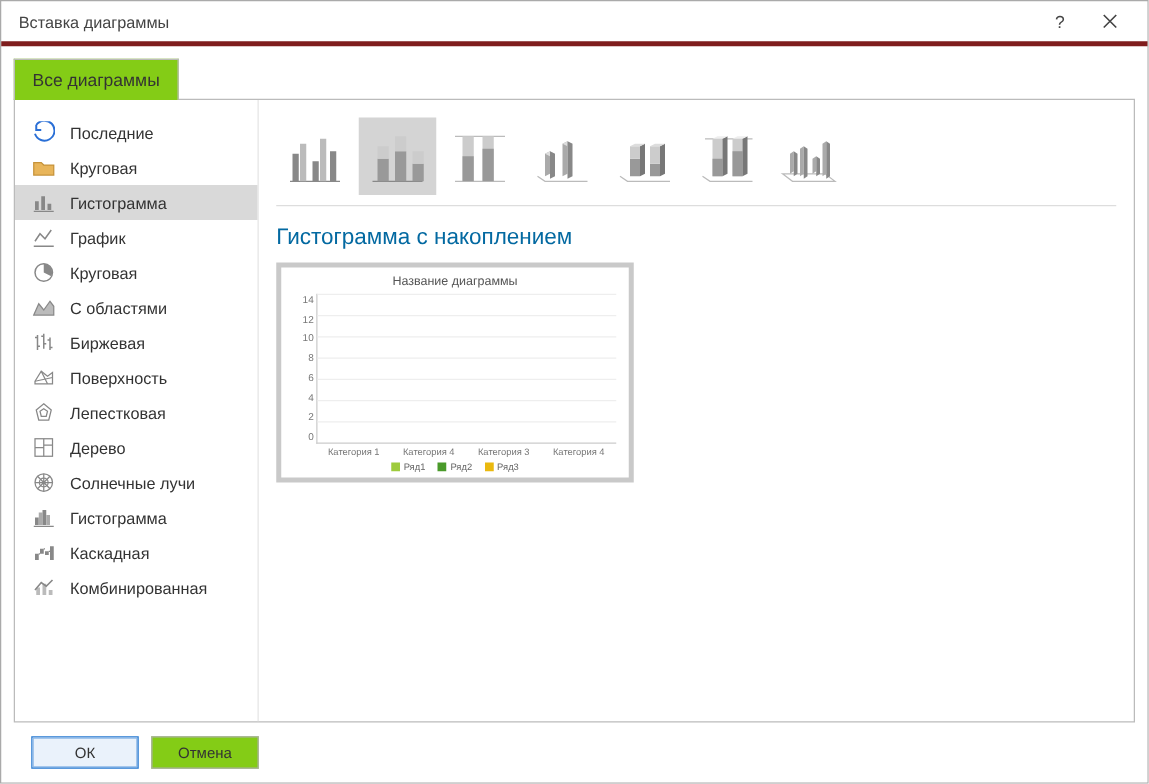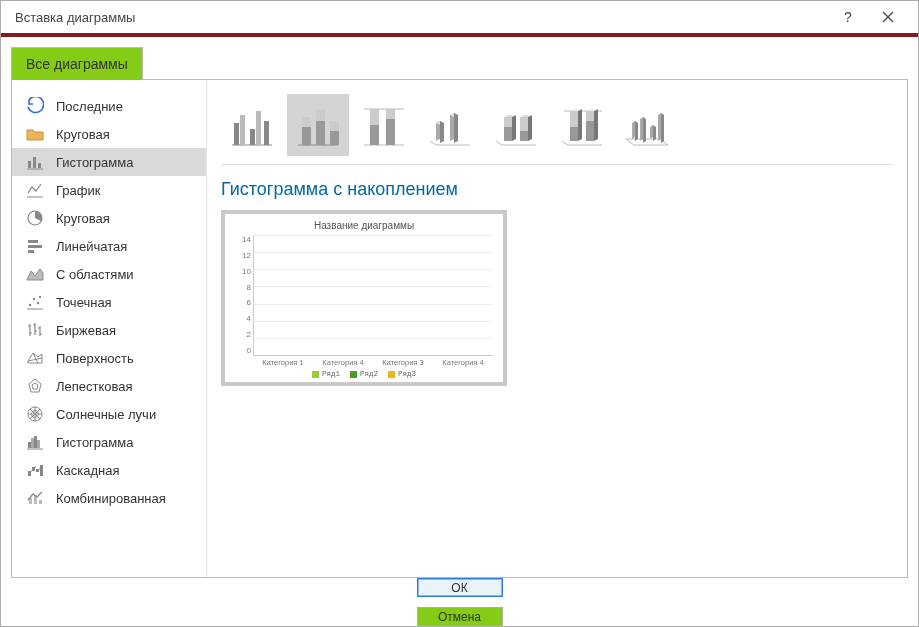--- a/index.html
+++ b/index.html
@@ -31,23 +31,23 @@
   .plot { flex:1; position:relative; border-left:1px solid #ccc; border-bottom:1px solid #ccc; }
   .gridlines { position:absolute; inset:0; }
   .gridlines div { position:absolute; left:0; right:0; height:1px; background:#eee; }
   .bars { position:absolute; inset:0; display:flex; align-items:flex-end; justify-content:space-around; padding: 0 6px; }
   .bar { width: 30px; display:flex; flex-direction:column-reverse; }
   .seg1 { background:#9ecb3c; }
   .seg2 { background:#4a9a2a; }
   .seg3 { background:#eab90f; }
   .xaxis { display:flex; justify-content:space-around; font-size:7.5px; color:#777; padding: 2px 6px 0 6px; gap: 12px; }
   .legend { display:flex; justify-content:center; gap: 10px; font-size:7.5px; color:#666; padding-top:3px; }
-  .legend span { display:flex; align-items:center; gap:3px;font-family:Liberation Mono, monospace; }
+  .legend span { display:flex; align-items:center; gap:3px; }
   .swatch { width:7px; height:7px; display:inline-block; }
-  .footer { height: 48px; display:flex; align-items:center; gap: 10px; padding: 0 14px; flex-direction: column; }
+  .footer { height: 48px; display:flex; align-items:center; gap: 10px; padding: 0 14px; }
   .btn { min-width: 86px; height: 26px; border:1px solid #adadad; background:#84cc16; font-size: 12px; color:#333; display:flex; align-items:center; justify-content:center; }
   .btn.primary { border:1px solid #2a7bd1; box-shadow: inset 0 0 0 1px #8cb8e8; background:#eaf2fb; }
 </style>
 </head>
 <body>
 
 <div class="dialog">
   <div class="titlebar">
     <div class="title">Вставка диаграммы</div>
     <div class="help">?</div>
@@ -106,46 +106,24 @@
               <svg width="18" height="18" viewBox="0 0 18 18">
                 <circle cx="9" cy="9" r="7" fill="none" stroke="#888" stroke-width="1.2"></circle>
                 <path d="M9 9 V2 A7 7 0 0 1 15 12 z" fill="#888"></path>
               </svg>
             </span>
           <span>Круговая</span>
         </div>
         <div class="sidebar-item">
           <span class="icon">
               <svg width="18" height="18" viewBox="0 0 18 18">
-                <rect x="2" y="3" width="10" height="3" fill="#888"></rect>
-                <rect x="2" y="8" width="14" height="3" fill="#888"></rect>
-                <rect x="2" y="13" width="6" height="3" fill="#888"></rect>
-              </svg>
-            </span>
-          <span>Линейчатая</span>
-        </div>
-        <div class="sidebar-item">
-          <span class="icon">
-              <svg width="18" height="18" viewBox="0 0 18 18">
                 <path d="M1 15 L5 6 L9 11 L14 4 L17 8 V15 z" fill="#bbb" stroke="#888"></path>
               </svg>
             </span>
           <span>С областями</span>
-        </div>
-        <div class="sidebar-item">
-          <span class="icon">
-              <svg width="18" height="18" viewBox="0 0 18 18">
-                <circle cx="4" cy="12" r="1.2" fill="#888"></circle>
-                <circle cx="8" cy="6" r="1.2" fill="#888"></circle>
-                <circle cx="12" cy="10" r="1.2" fill="#888"></circle>
-                <circle cx="14" cy="4" r="1.2" fill="#888"></circle>
-                <path d="M1 16 h16" stroke="#888"></path>
-              </svg>
-            </span>
-          <span>Точечная</span>
         </div>
         <div class="sidebar-item">
           <span class="icon">
               <svg width="18" height="18" viewBox="0 0 18 18">
                 <path d="M4 3 v12 M4 5 h-2 M4 12 h2 M9 2 v12 M9 4 h-2 M9 10 h2 M14 5 v10 M14 7 h-2 M14 13 h2" stroke="#888" stroke-width="1.2"></path>
               </svg>
             </span>
           <span>Биржевая</span>
         </div>
         <div class="sidebar-item">
@@ -158,20 +136,29 @@
           <span>Поверхность</span>
         </div>
         <div class="sidebar-item">
           <span class="icon">
               <svg width="18" height="18" viewBox="0 0 18 18">
                 <polygon points="9,2 15,7 13,15 5,15 3,7" fill="none" stroke="#888"></polygon>
                 <polygon points="9,6 12,8 11,12 7,12 6,8" fill="none" stroke="#888"></polygon>
               </svg>
             </span>
           <span>Лепестковая</span>
+        </div>
+        <div class="sidebar-item">
+          <span class="icon">
+              <svg width="18" height="18" viewBox="0 0 18 18">
+                <rect x="2" y="2" width="14" height="14" fill="none" stroke="#888"></rect>
+                <path d="M9 2 v14 M2 9 h7 M9 7 h7" stroke="#888"></path>
+              </svg>
+            </span>
+          <span>Дерево</span>
         </div>
         <div class="sidebar-item">
           <span class="icon">
               <svg width="18" height="18" viewBox="0 0 18 18">
                 <circle cx="9" cy="9" r="7" fill="none" stroke="#888"></circle>
                 <circle cx="9" cy="9" r="3.5" fill="none" stroke="#888"></circle>
                 <path d="M9 2 v14 M2 9 h14 M4 4 l10 10 M14 4 l-10 10" stroke="#888"></path>
               </svg>
             </span>
           <span>Солнечные лучи</span>

